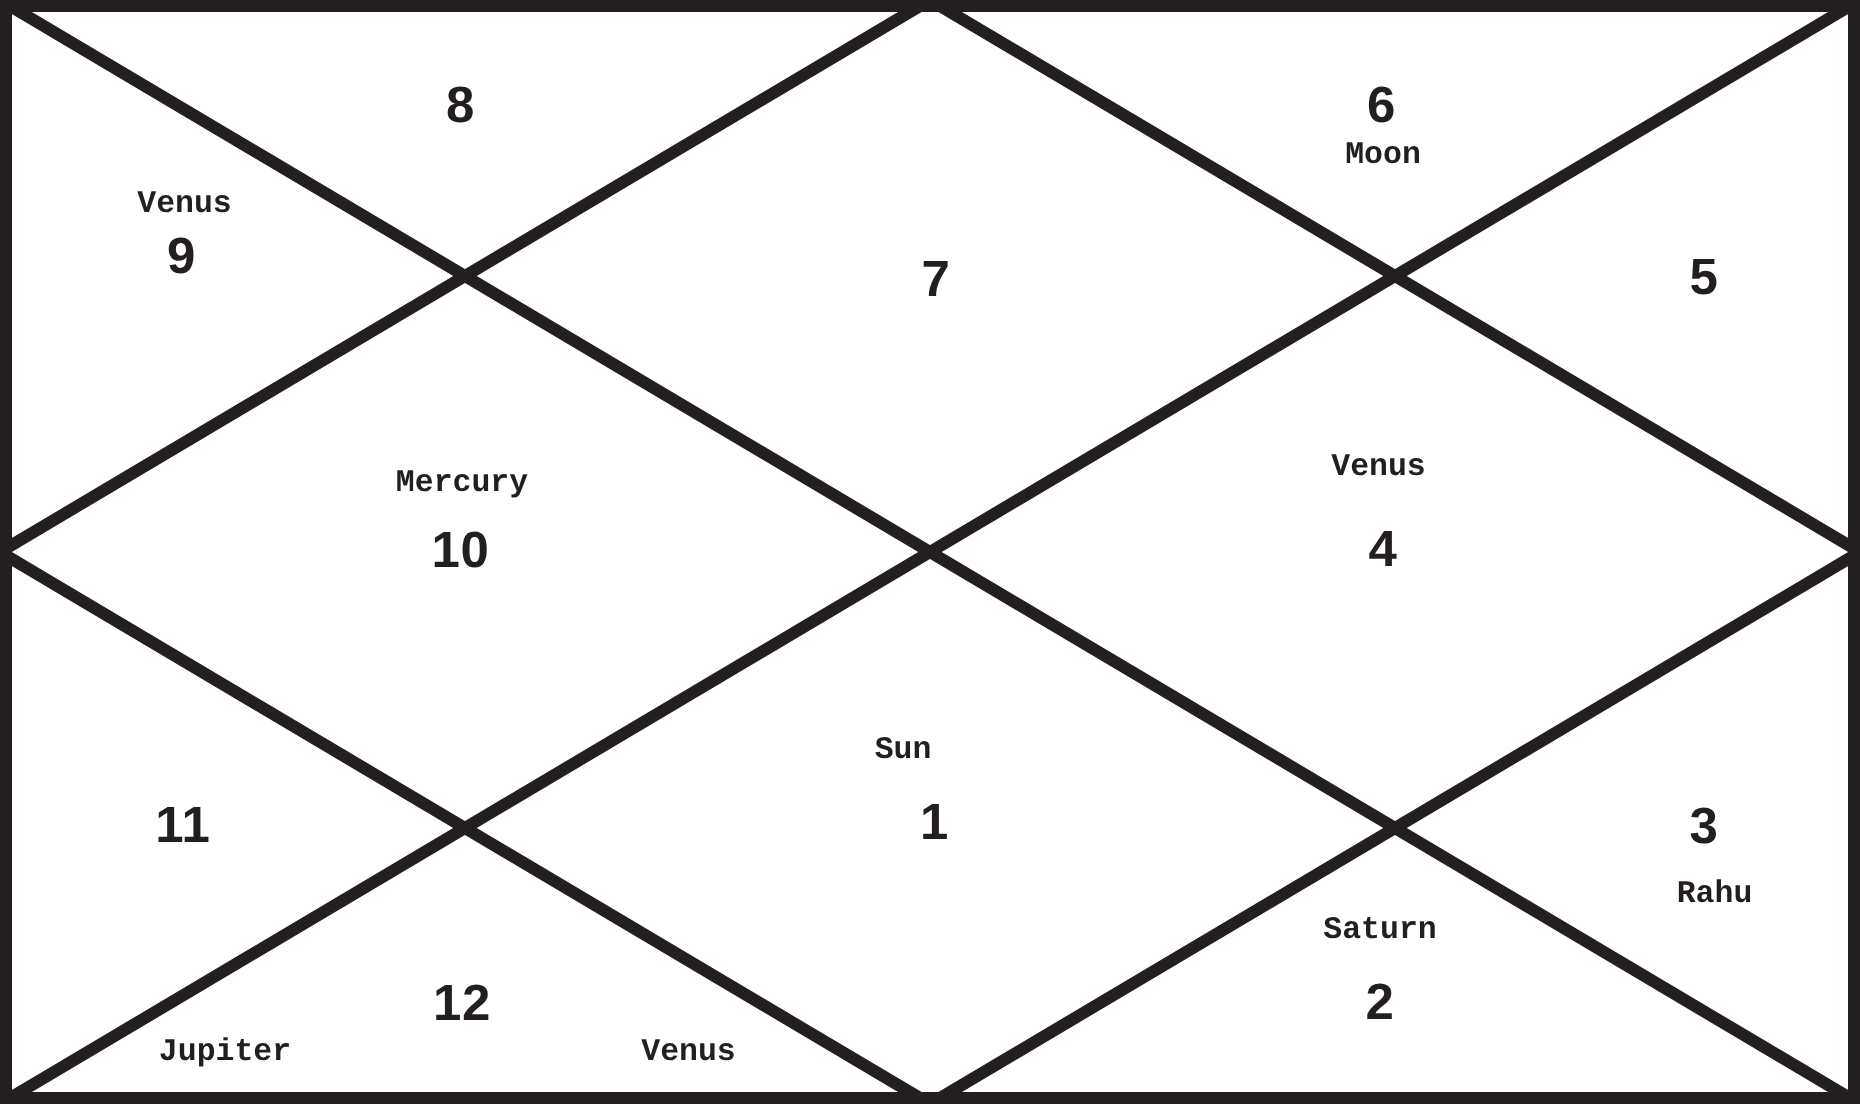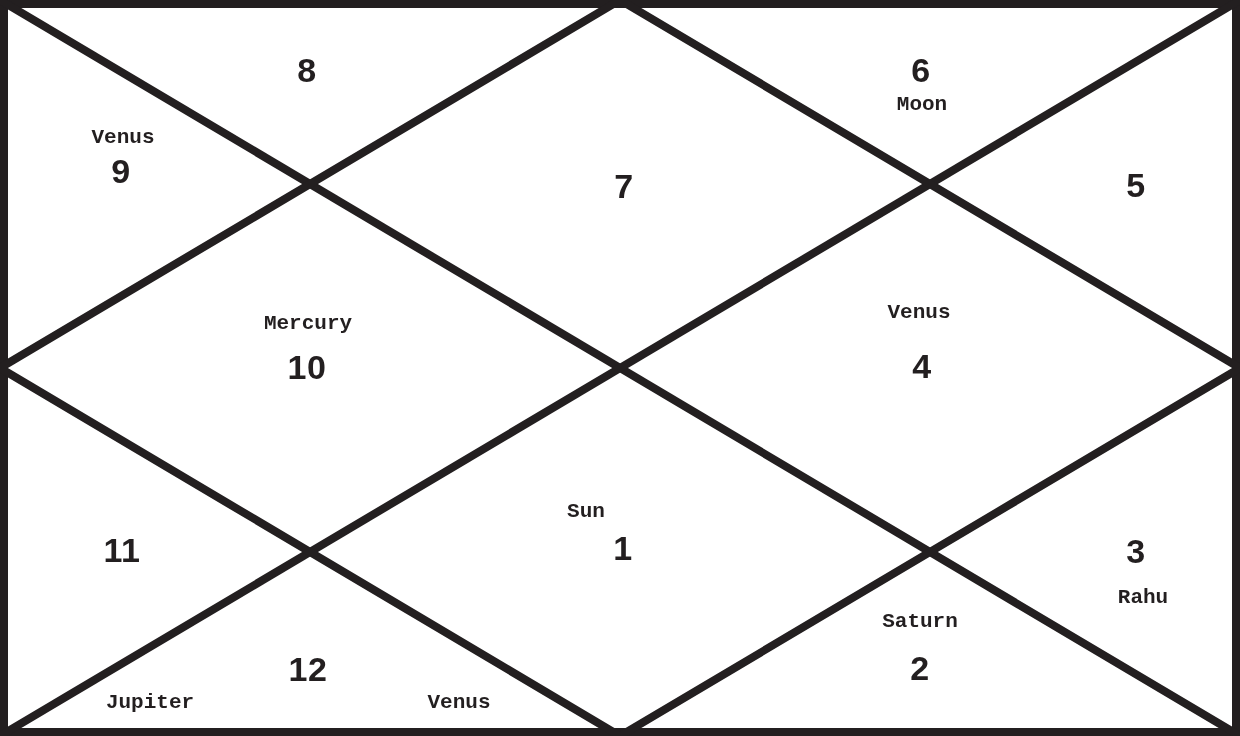--- a/index.html
+++ b/index.html
@@ -59,21 +59,21 @@
   <div class="lbl num" style="left:1136px; top:185px;">5</div>
 
   <div class="lbl name" style="left:308px;  top:323px;">Mercury</div>
   <div class="lbl num" style="left:307px;  top:367px;">10</div>
 
   <div class="lbl name" style="left:919px;  top:312px;">Venus</div>
   <div class="lbl num" style="left:922px;  top:366px;">4</div>
 
   <div class="lbl num" style="left:122px;  top:550px;">11</div>
 
-  <div class="lbl name" style="left:586px;  top:501px;margin-top:10px;">Sun</div>
+  <div class="lbl name" style="left:602px;  top:501px;">Sun</div>
   <div class="lbl num" style="left:623px;  top:548px;">1</div>
 
   <div class="lbl num" style="left:1136px; top:551px;">3</div>
   <div class="lbl name" style="left:1143px; top:597px;">Rahu</div>
 
   <div class="lbl name" style="left:920px;  top:621px;">Saturn</div>
   <div class="lbl num" style="left:920px;  top:668px;">2</div>
 
   <div class="lbl num" style="left:308px;  top:669px;text-align:center;">12</div>
   <div class="lbl name" style="left:150px;  top:702px;">Jupiter</div>

